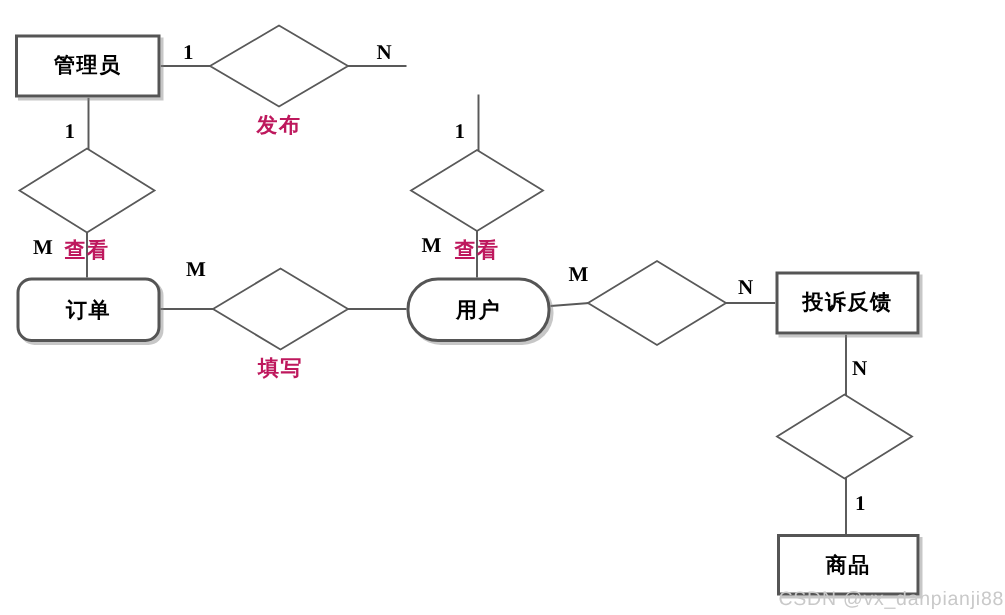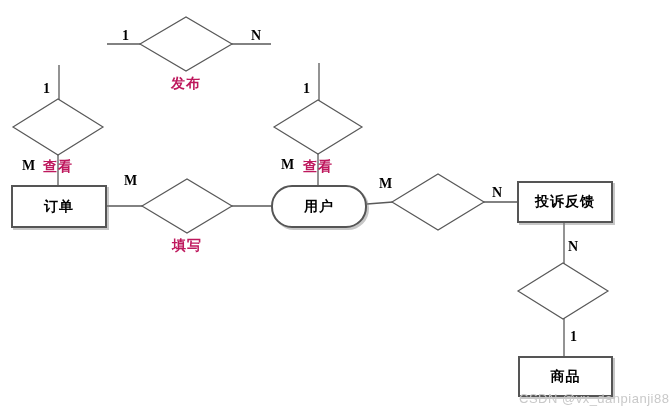--- a/index.html
+++ b/index.html
@@ -79,21 +79,22 @@
     <g stroke="#595959" stroke-width="1.2" fill="#ffffff">
       <polygon points="140,44 186,17 232,44 186,71"></polygon>
       <polygon points="13,127 58,99 103,127 58,155"></polygon>
       <polygon points="274,127 318,100 362,127 318,154"></polygon>
       <polygon points="142,206 187,179 232,206 187,233"></polygon>
       <polygon points="392,202 438,174 484,202 438,230"></polygon>
       <polygon points="518,291 563,263 608,291 563,319"></polygon>
     </g>
   </svg>
 
-  <div class="entity" style="left:11px;  top:185px; width:96px; height:43px;">订单</div>
+  <div class="entity" style="left:10px;  top:23px;  width:97px; height:42px;">管理员</div>
+  <div class="entity" style="left:11px;  top:185px; width:96px; height:43px;border-radius:10px;">订单</div>
   <div class="entity" style="left:271px; top:185px; width:96px; height:43px;border-radius:21px;">用户</div>
   <div class="entity" style="left:517px; top:181px; width:96px; height:42px;">投诉反馈</div>
   <div class="entity" style="left:518px; top:356px; width:95px; height:41px;">商品</div>
 
   <div class="diamond-label" style="left:140px; top:34px;  width:92px; height:20px;">发布</div>
   <div class="diamond-label" style="left:13px;  top:117px; width:90px; height:20px;">查看</div>
   <div class="diamond-label" style="left:274px; top:117px; width:88px; height:20px;">查看</div>
   <div class="diamond-label" style="left:142px; top:196px; width:90px; height:20px;font-family:Liberation Mono, monospace;">填写</div>
 
   <span class="card" style="left:122px; top:29px;">1</span>

